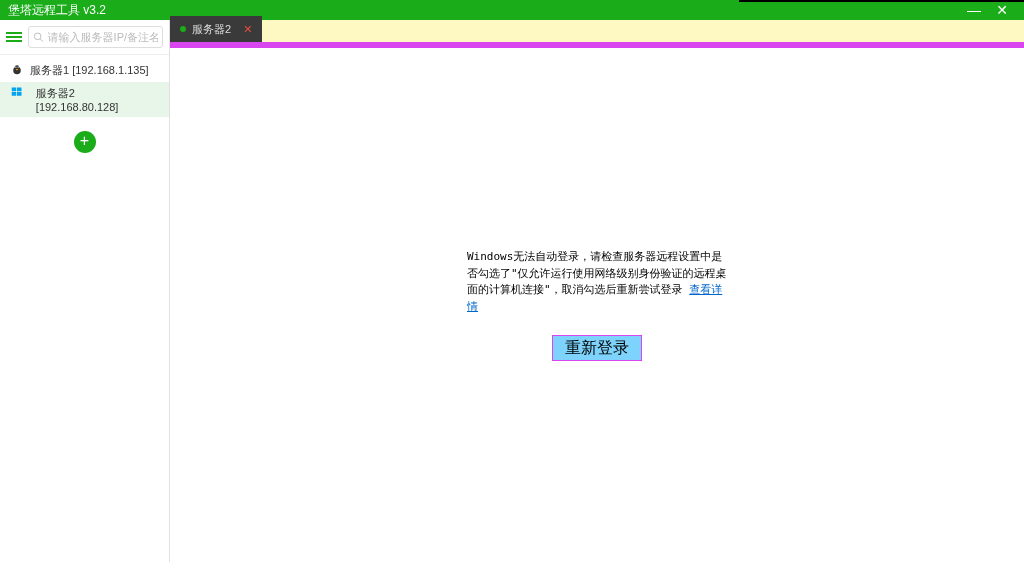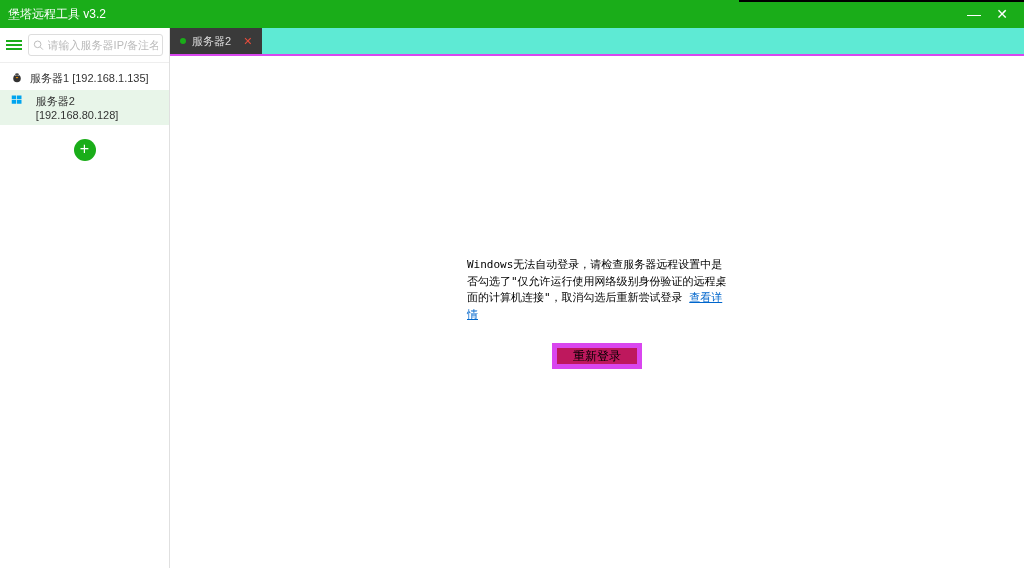--- a/index.html
+++ b/index.html
@@ -1,43 +1,43 @@
 <!DOCTYPE html>
 <html><head>
 <meta charset="utf-8">
 <style>
 * { margin: 0; padding: 0; box-sizing: border-box; }
 body { font-family: "Microsoft YaHei", Arial, sans-serif; font-size: 12px; background: #fff; width: 1024px; height: 568px; overflow: hidden; position: relative; }
-.titlebar { height: 28px; background: #1aad19; color: #fff; display: flex; align-items: center; padding: 0 8px; }
+.titlebar { height: 20px; background: #1aad19; color: #fff; display: flex; align-items: center; padding: 0 8px; }
 .titlebar .title { flex: 1; }
 .titlebar .ctrl { width: 28px; text-align: center; font-size: 14px; cursor: pointer; }
 .main { display: flex; height: calc(100% - 26px); }
 .sidebar { width: 170px; border-right: 1px solid #e0e0e0; display: flex; flex-direction: column; }
 .search-row { display: flex; align-items: center; padding: 6px; border-bottom: 1px solid #eee; }
 .hamburger { width: 16px; display: flex; flex-direction: column; gap: 2px; margin-right: 6px; cursor: pointer; }
 .hamburger span { height: 2px; background: #1aad19; }
 .searchbox { flex: 1; display: flex; align-items: center; border: 1px solid #ddd; border-radius: 3px; padding: 2px 4px; height: 22px; }
 .searchbox svg { width: 12px; height: 12px; margin-right: 4px; }
 .searchbox input { border: none; outline: none; font-size: 11px; width: 100%; color: #333; }
 .searchbox input::placeholder { color: #bbb; }
 .server-list { padding: 4px 0; }
 .server-item { display: flex; align-items: flex-start; padding: 4px 10px; cursor: pointer; font-size: 11px; color: #333; }
 .server-item.active { background: #e8f5e9; gap: 6px; }
 .server-item .os-icon { width: 14px; margin-right: 6px; display: inline-flex; align-items: center; justify-content: center; }
 .add-btn { width: 22px; height: 22px; border-radius: 50%; background: #1aad19; color: #fff; font-size: 16px; line-height: 20px; text-align: center; margin: 10px auto; cursor: pointer; }
 .content { flex: 1; display: flex; flex-direction: column; }
-.tabbar { height: 28px; background: #5eead4; display: flex; align-items: flex-end; border-bottom: 2px solid #d946ef; }
+.tabbar { height: 28px; background: #fef9c3; display: flex; align-items: flex-end; border-bottom: 6px solid #d946ef; }
 .tab { height: 26px; background: #3a3a3a; color: #ddd; display: flex; align-items: center; padding: 0 10px; font-size: 11px; min-width: 80px; cursor: pointer; }
 .tab .dot { width: 6px; height: 6px; border-radius: 50%; background: #1aad19; margin-right: 6px; }
 .tab .label { flex: 1; }
 .tab .close { margin-left: 12px; color: #e74c3c; font-size: 11px; cursor: pointer; }
 .canvas { flex: 1; position: relative; background: #fff; }
 .msgbox { position: absolute; left: 50%; top: 50%; transform: translate(-50%, -50%); width: 260px; text-align: left; font-family: SimSun, "宋体", monospace; font-size: 11px; line-height: 1.5; color: #000; }
 .msgbox .link { color: #0066cc; text-decoration: underline; cursor: pointer; }
-.msgbox .btn { display: block; margin: 20px auto 0; width: 90px; height: 26px; border: 5px solid #d946ef; background: #be185d; font-size: 12px; cursor: pointer; }
+.msgbox .btn { display: block; margin: 20px auto 0; width: 90px; height: 26px; border: 1px solid #d946ef; background: #7dd3fc; font-size: 16px; cursor: pointer; }
 .right-dark { position: absolute; top: 0; right: 0; width: 285px; height: 2px; background: #000; }
 </style>
 </head>
 <body>
 
 <div class="right-dark"></div>
 
 <div class="titlebar">
   <div class="title">堡塔远程工具  v3.2</div>
   <div class="ctrl">—</div>

